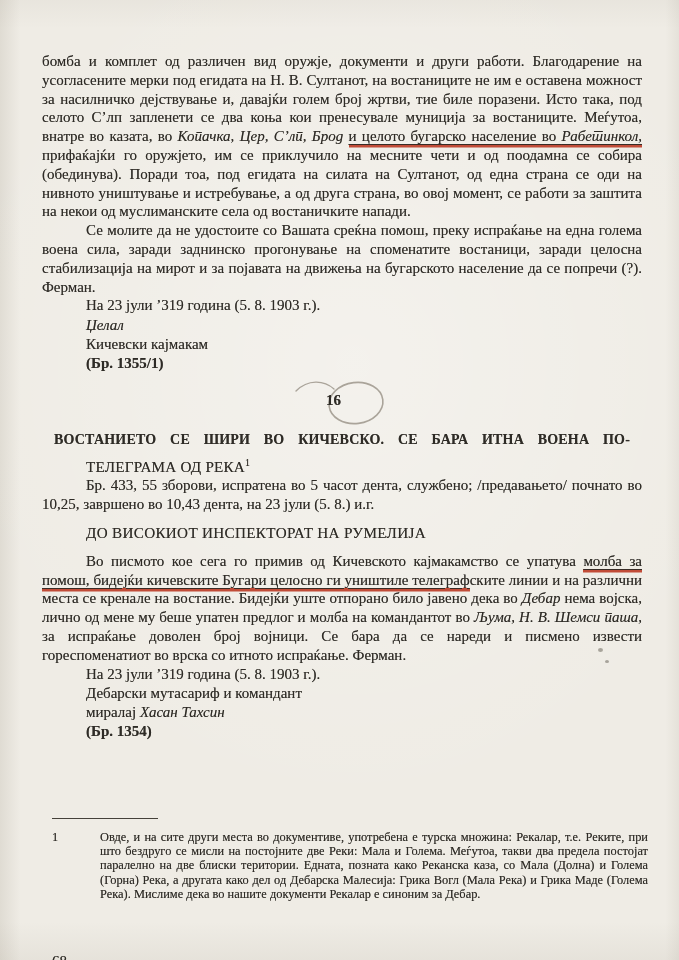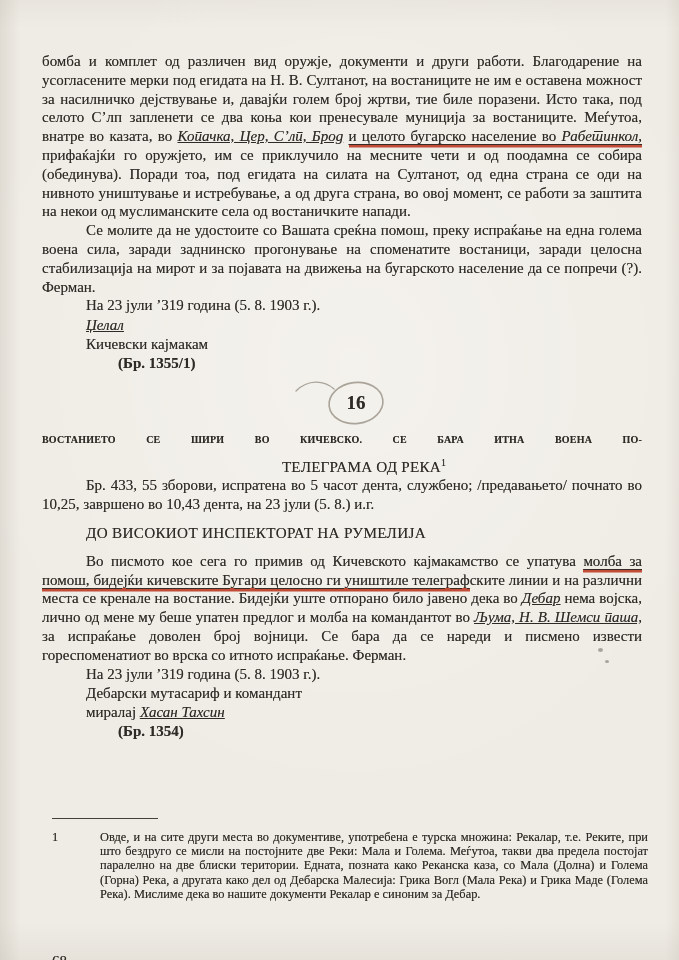--- a/index.html
+++ b/index.html
@@ -21,40 +21,40 @@
       linear-gradient(0deg, rgba(110,100,80,.07), rgba(110,100,80,0) 4%),
       linear-gradient(180deg, rgba(110,100,80,.05), rgba(110,100,80,0) 3%);
     font-family:"Liberation Serif","DejaVu Serif",serif;
     color:var(--ink);
     overflow:hidden;
     text-shadow:0 0 .4px rgba(46,43,38,.55);
   }
   .content{position:absolute;left:42px;top:52px;width:600px;}
   p.body-par{margin:0;text-align:justify;font-size:15px;line-height:18.8px;hyphens:none;}
   .indent{text-indent:44px;}
-  .i{font-style:italic;text-decoration:underline;}
+  .i{font-style:italic;}
   .u-both{
     text-decoration:underline;
     text-decoration-color:rgba(45,42,36,.85);
     text-decoration-thickness:1px;
     text-underline-offset:3px;
     box-shadow:0 3.5px 0 var(--red-line);
   }
   .sig-block{margin-left:44px;font-size:15px;line-height:19.2px;}
   .sig-line{white-space:nowrap;}
-  .ref{font-weight:bold;margin-left:32px;}
+  .ref{font-weight:bold;}
   
   .circ-wrap{position:relative;width:120px;height:50px;margin:4px auto 0;transform:translateX(6px);}
   .circ-wrap svg{position:absolute;left:0;top:0;}
-  .doc-num{position:absolute;left:38px;top:15px;width:60px;text-align:center;font-weight:bold;font-size:19px;}
+  .doc-num{position:absolute;left:38px;top:15px;width:60px;font-weight:bold;font-size:15px;}
   
-  .title{margin:2px 0 0;font-weight:bold;font-size:10px;line-height:21px;letter-spacing:.2px;}
+  .title{margin:2px 12px 0;font-weight:bold;font-size:14px;line-height:21px;letter-spacing:.2px;}
   .title .l1{display:block;text-align:justify;text-align-last:justify;}
   .title .l2{display:block;}
-  .subtitle{margin:8px 0 0 44px;font-size:15.2px;letter-spacing:.2px;text-align:center;}
+  .subtitle{margin:8px 0 0 44px;font-size:15.2px;letter-spacing:.2px;}
   sup.fn-ref{font-size:10px;line-height:0;}
   .meta{margin-top:2px;}
   .addressee{margin:10px 0 10px 44px;font-size:15.2px;letter-spacing:.3px;}
   
   .fn-rule{position:absolute;left:52px;top:818px;width:106px;border-top:1.5px solid #45413a;}
   .footnote{position:absolute;left:52px;top:830px;width:596px;font-size:12.4px;line-height:14.2px;text-align:justify;}
   .fn-marker{position:absolute;left:0;top:0;}
   .fn-text{display:block;margin-left:48px;}
   .page-num{position:absolute;left:52px;top:953px;font-size:15px;}
   .speck{position:absolute;background:rgba(80,75,65,.45);border-radius:50%;}

